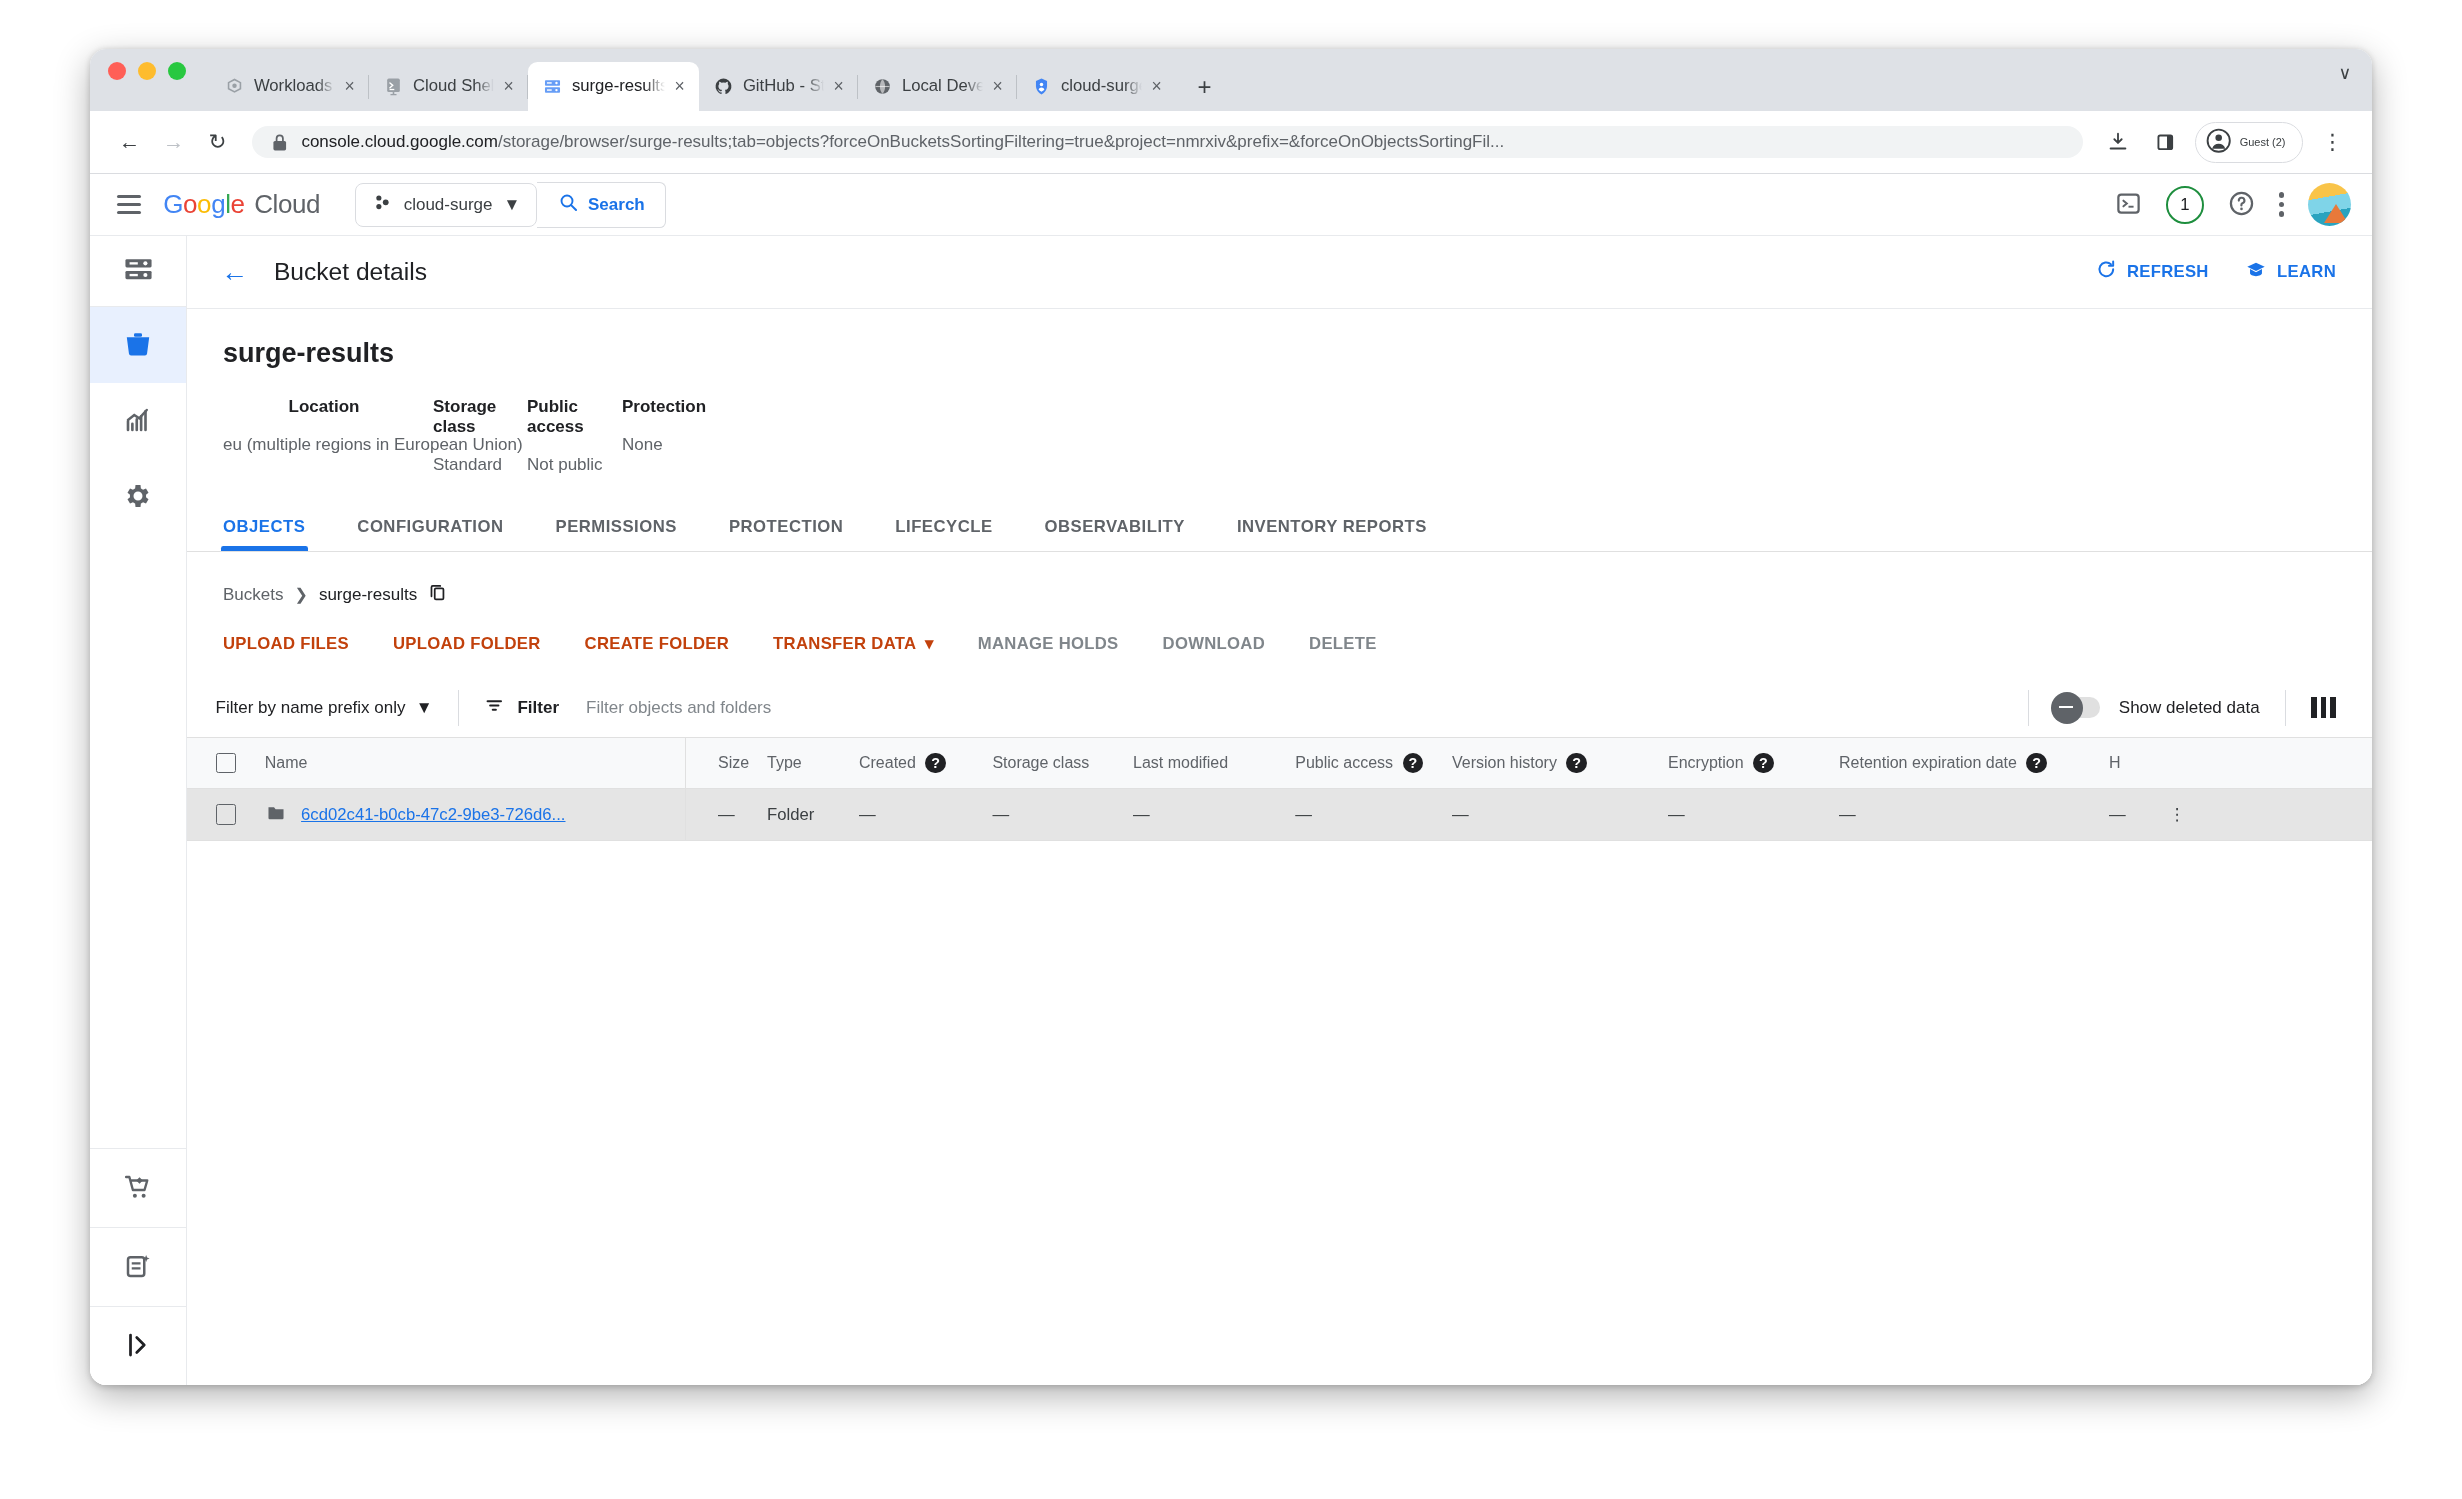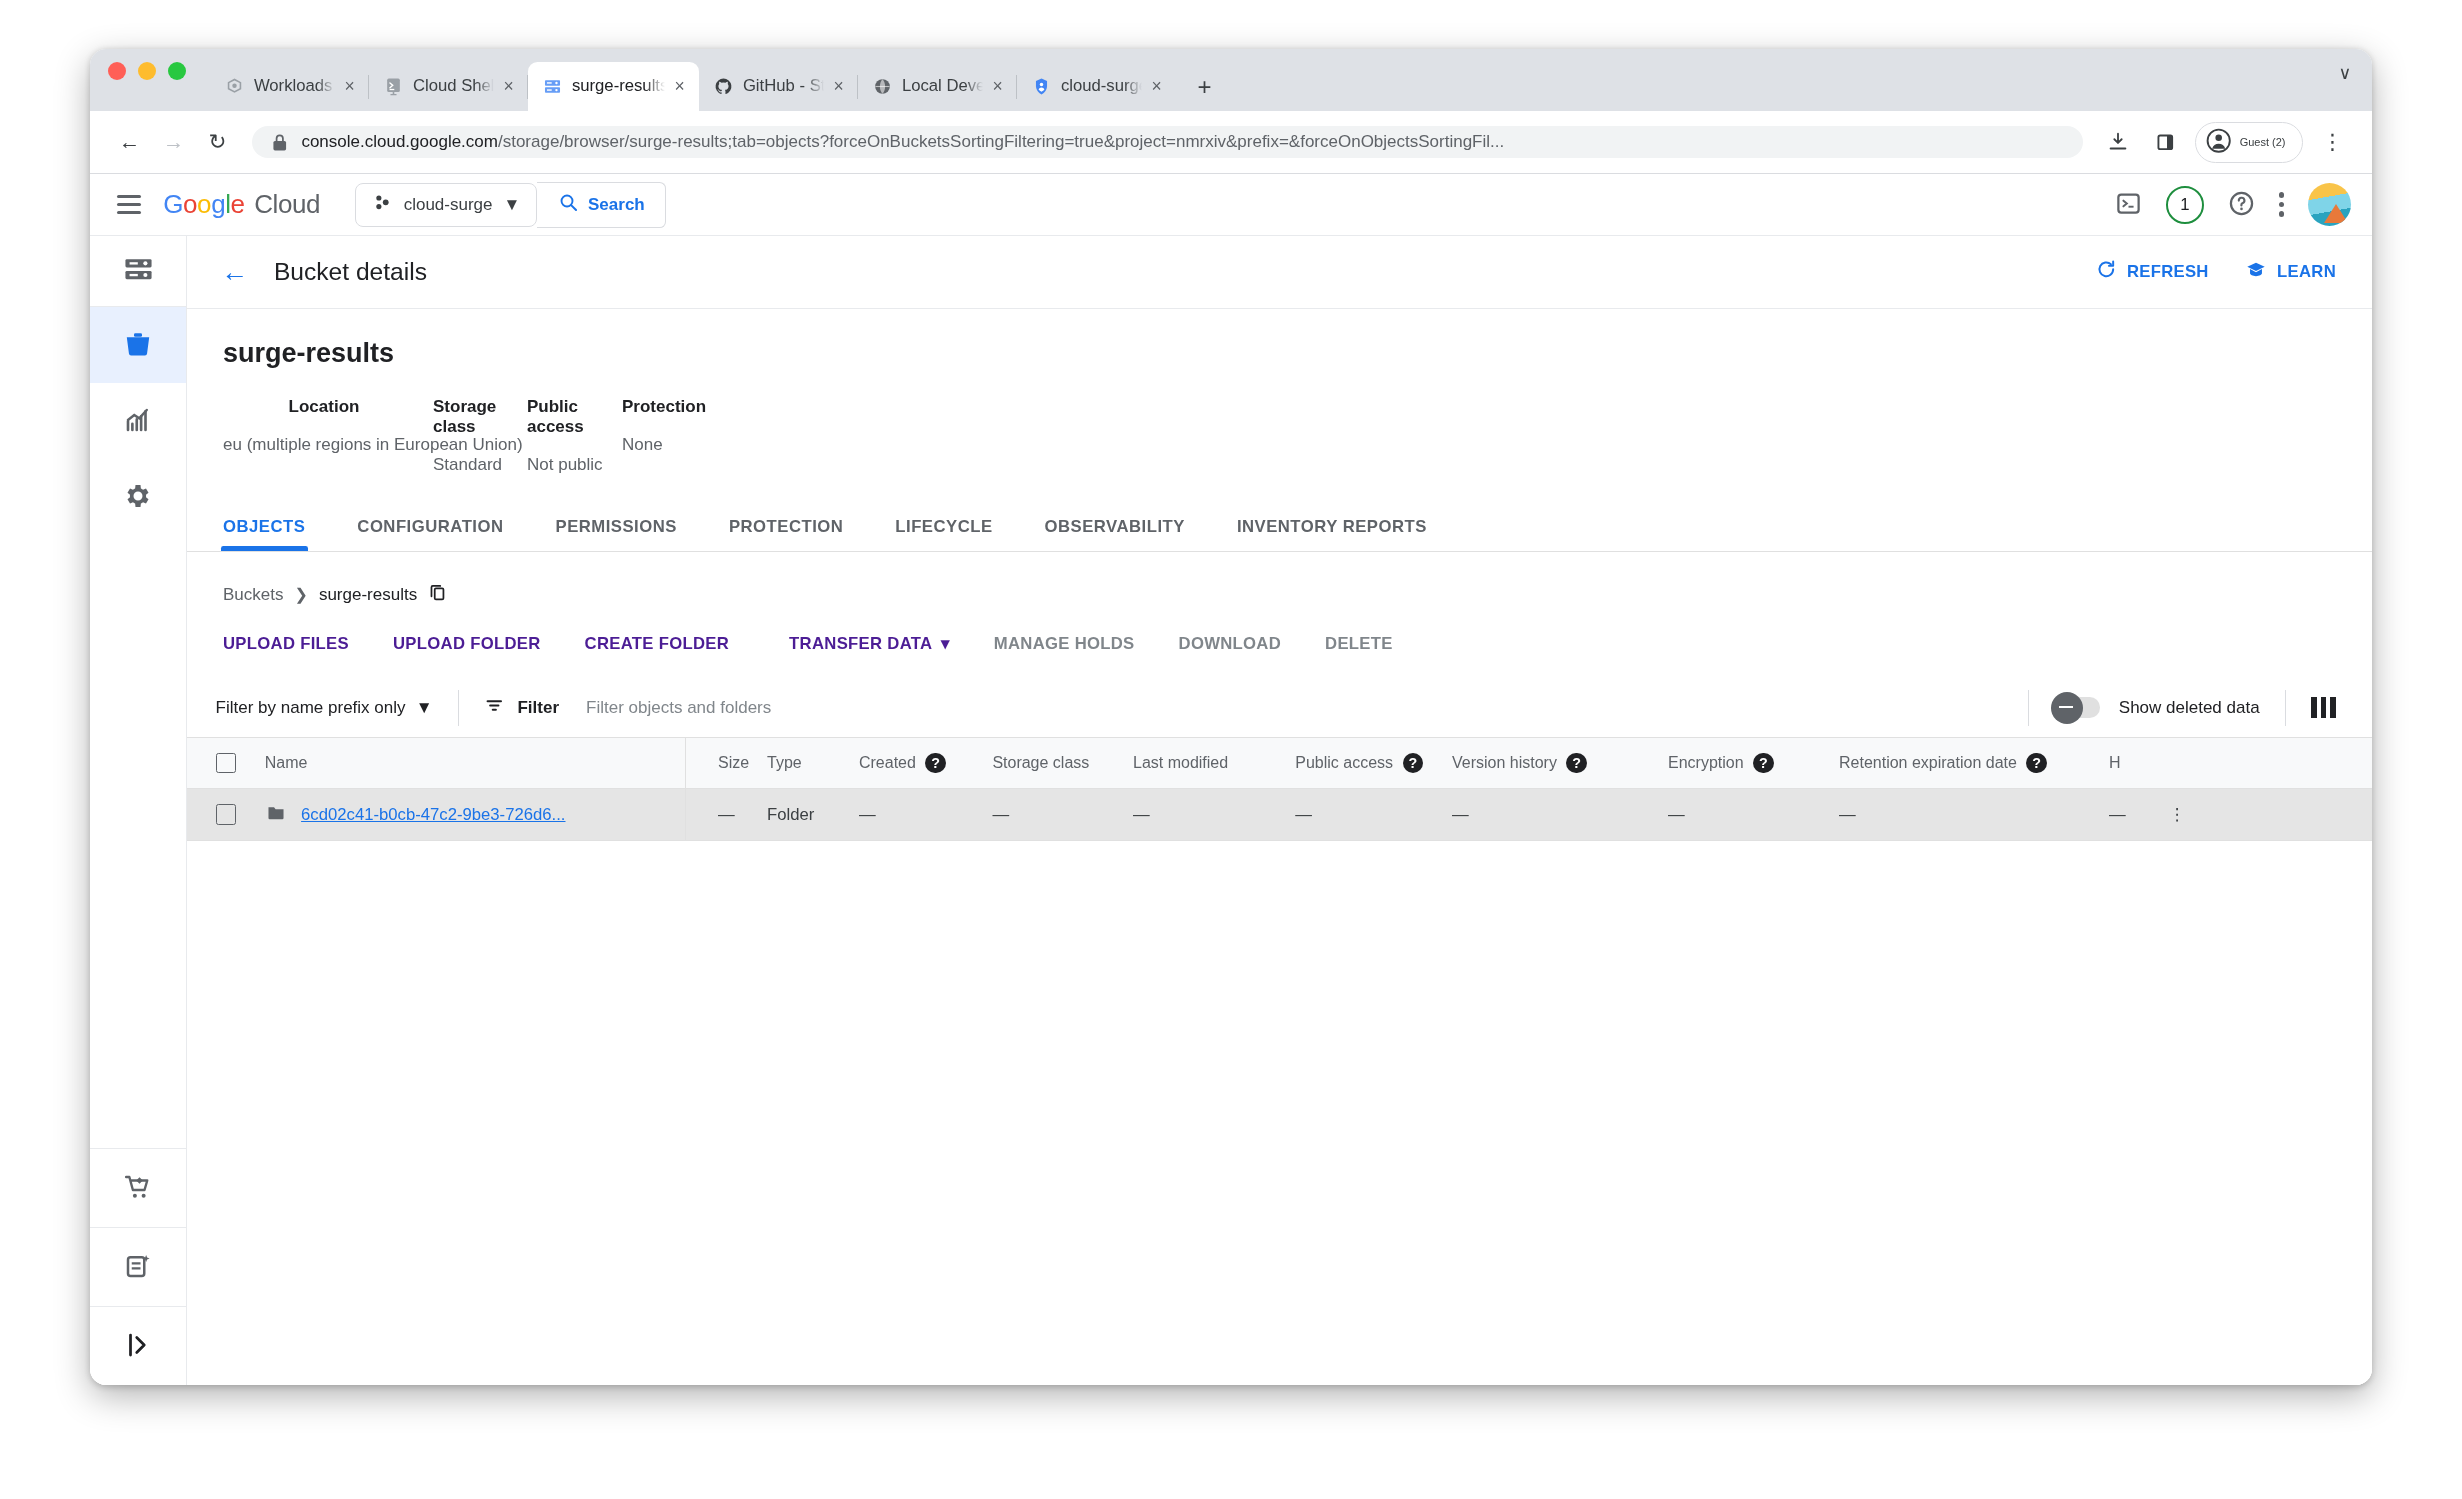--- a/index.html
+++ b/index.html
@@ -222,25 +222,25 @@
   }
 
   .crumb { display: flex; align-items: center; gap: 11px; padding: 30px 36px 0 36px; font-size: 17px; }
   .crumb .muted { color: #5f6368; }
   .crumb .cur { color: #202124; }
   .crumb .sepchev { color: #5f6368; font-size: 16px; }
 
   .actionbar { display: flex; align-items: center; padding: 25.4px 36px 0 36px; gap: 0; }
   .act {
     font-size: 16.7px; font-weight: 600; letter-spacing: 0.3px;
-    color: #4c1d95; margin-right: 44px; display:flex; align-items:center; gap:8.7px;
+    color: #c2410c; margin-right: 44px; display:flex; align-items:center; gap:8.7px;
     white-space: nowrap;
   }
   .act.dis { color: #80868b; }
-  .act.gap { margin-right: 44px; margin-left: 16px; }
+  .act.gap { margin-right: 44px; }
 
   .filterbar {
     margin-top: 24px;
     height: 60px; display: flex; align-items: center;
     padding: 0 36px 0 28.6px;
     border-bottom: 0.8px solid #e0e0e0;
   }
   .fprefix { display:flex; align-items:center; gap: 10.3px; font-size: 17px; color:#202124; }
   .vline { width: 0.8px; height: 36px; background: #dadce0; margin: 0 25.4px; }
   .filter-lbl { display:flex; align-items:center; gap: 12.7px; font-size: 17px; font-weight: 700; color: #202124; }

